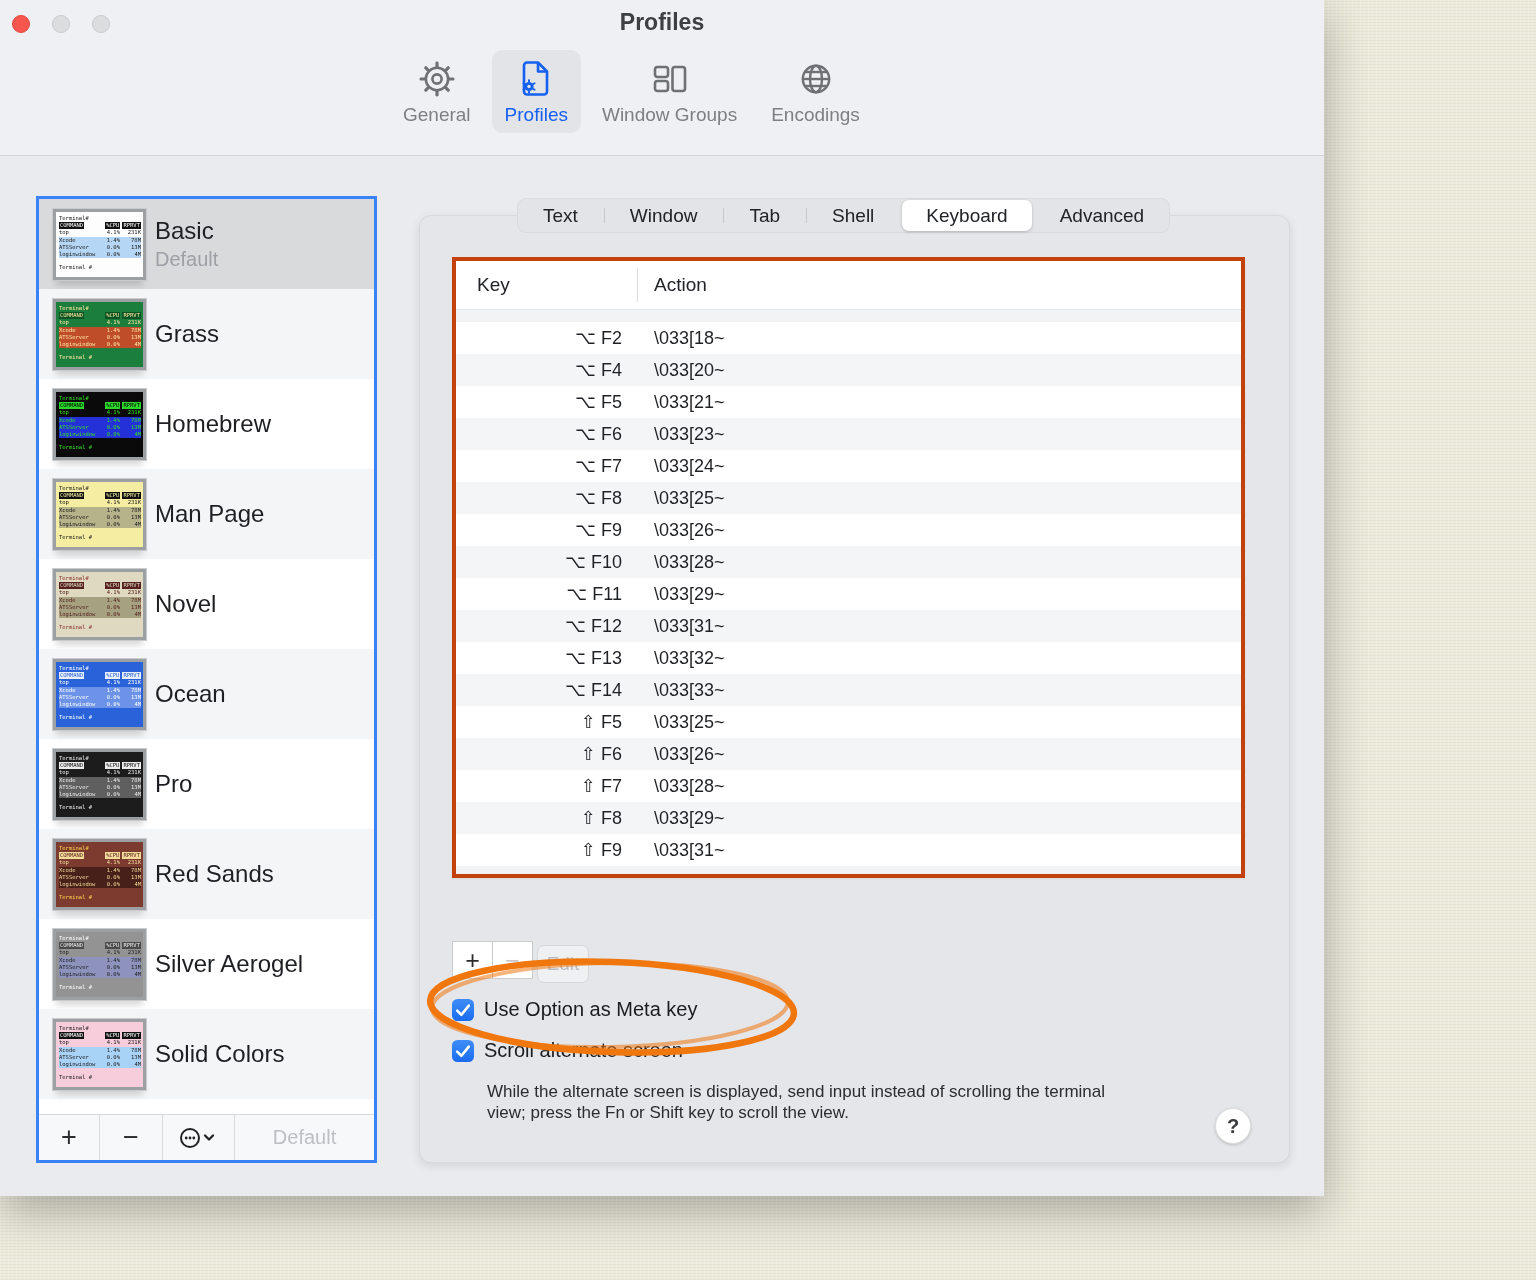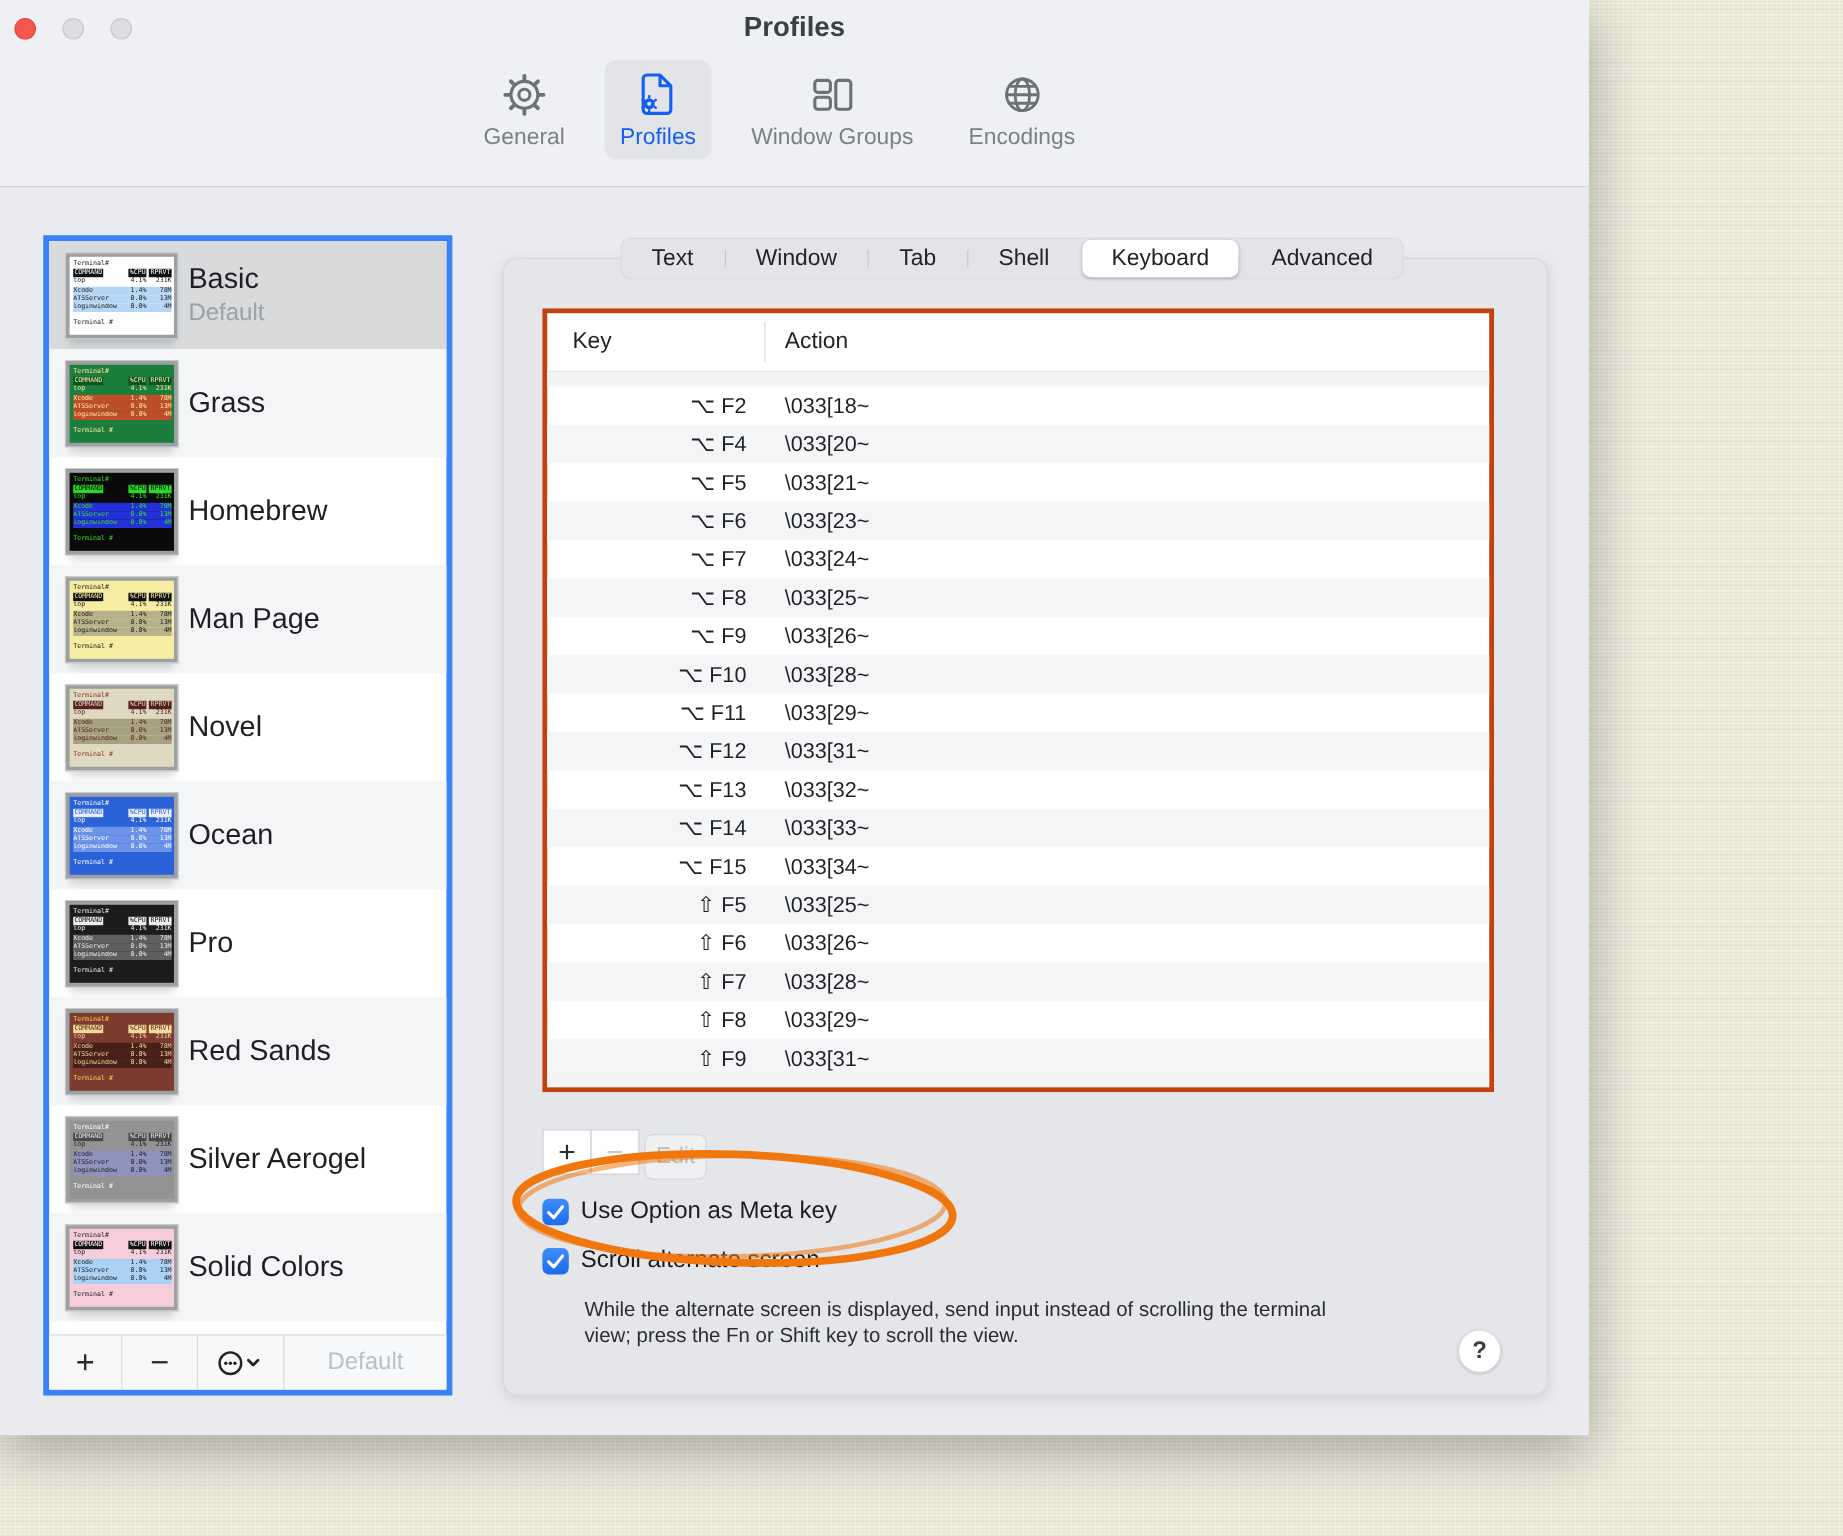--- a/index.html
+++ b/index.html
@@ -15,29 +15,29 @@
     box-shadow:0 14px 44px rgba(0,0,0,.30);text-decoration:underline;}
   
   .titlebar{position:absolute;left:0;top:0;width:100%;height:156px;background:#eef0f3;
     border-bottom:1px solid #d2d4d6;box-sizing:border-box;}
   .traffic{position:absolute;left:12px;top:15px;display:flex;gap:22px;}
   .tl{width:18px;height:18px;border-radius:50%;box-sizing:border-box}
   .tl.red{background:#f6564d;border:1px solid #e3453c}
   .tl.gray{background:#dcdddf;border:1px solid #c9cacc}
   .wtitle{position:absolute;top:9px;left:0;width:100%;text-align:center;
     font-size:23px;font-weight:700;color:#3d4043}
-  .toolbar{position:absolute;left:390px;top:50px;display:flex;align-items:stretch;gap:20px}
+  .toolbar{position:absolute;left:390px;top:50px;display:flex;align-items:stretch;gap:8px}
   .tbi{display:flex;flex-direction:column;align-items:center;justify-content:flex-end;
     padding:9px 13px 7px;border-radius:10px;}
   .tbi.sel{background:#e2e4e8}
   .tbi .lbl{font-size:19px;color:#7c7f84;margin-top:5px;white-space:nowrap}
   .tbi.sel .lbl{color:#1560f0}
   
   .sidebar{position:absolute;left:36px;top:196px;width:341px;height:967px;background:#fff;
-    border:5px solid #3b82f6;box-sizing:border-box;}
+    border:3px solid #3b82f6;box-sizing:border-box;}
   .plist{position:absolute;left:0;top:0;width:100%;}
   .pitem{height:90px;position:relative;}
   .pitem:nth-of-type(even){background:#f4f5f6}
   .pitem.sel{background:#d9dadc}
   .thumb{position:absolute;left:14px;top:10px;width:82px;height:62px;
     border:3px solid #9da0a2;outline:1px solid #c9cbcd;background:var(--bg,#fff);color:var(--fg,#000);
     font-family:"DejaVu Sans Mono",monospace;font-size:5.5px;line-height:7.2px;
     padding:3px 2px 0 3px;overflow:hidden;
     box-shadow:0 8px 7px -3px rgba(0,0,0,.16);}
   .t-pr{color:var(--pr,inherit)}
@@ -651,24 +651,20 @@
         <div class="krow">
           <div class="k-key">⌥ F13</div>
           <div class="k-act">\033[32~</div>
         </div>
 
         <div class="krow">
           <div class="k-key">⌥ F14</div>
           <div class="k-act">\033[33~</div>
         </div>
 
-        <div class="krow">
-          <div class="k-key">⌥ F15</div>
-          <div class="k-act">\033[34~</div>
-        </div>
 
         <div class="krow">
           <div class="k-key">⇧ F5</div>
           <div class="k-act">\033[25~</div>
         </div>
 
         <div class="krow">
           <div class="k-key">⇧ F6</div>
           <div class="k-act">\033[26~</div>
         </div>

